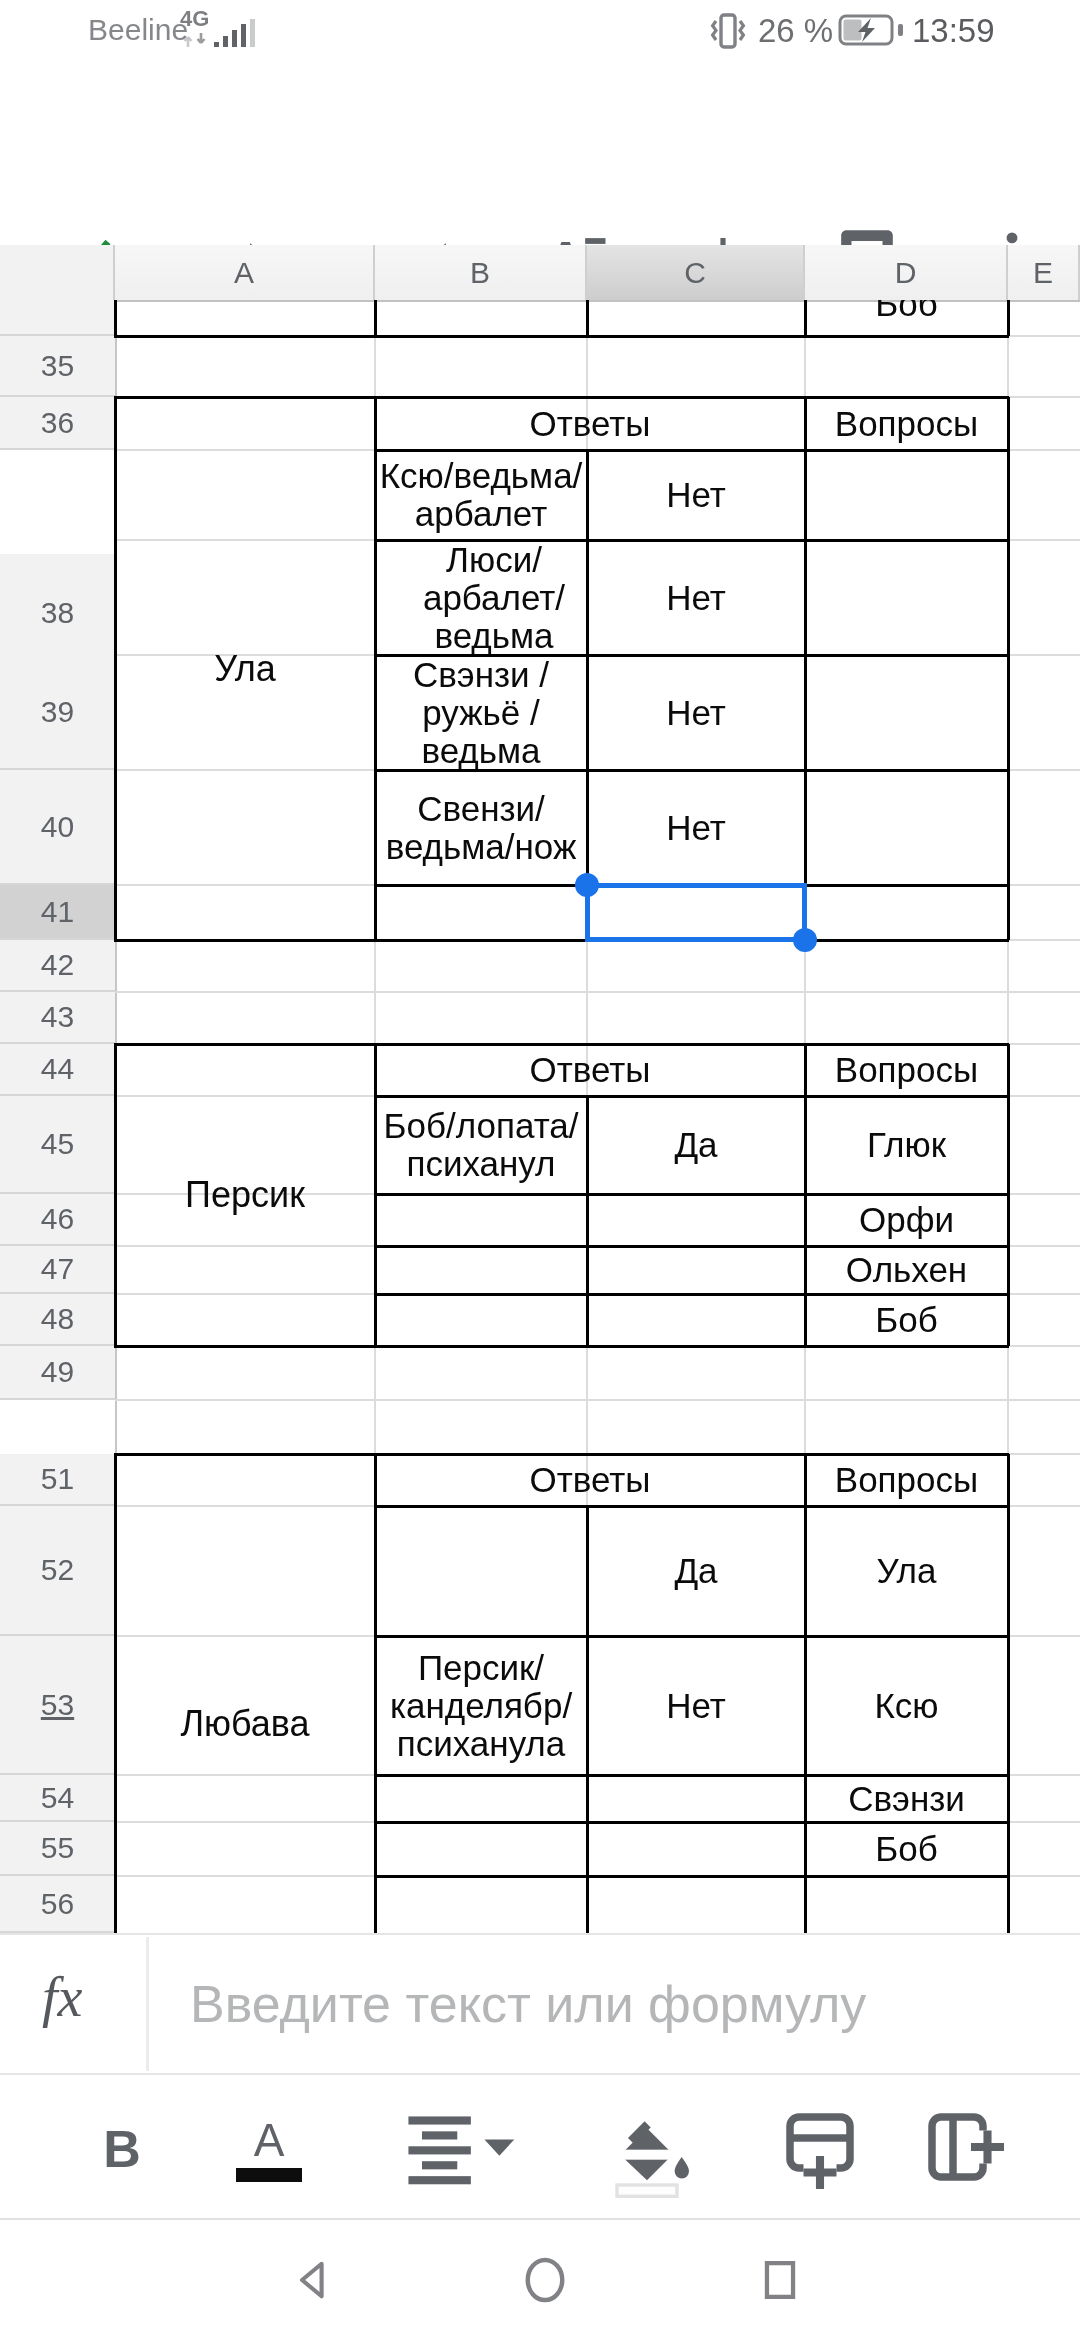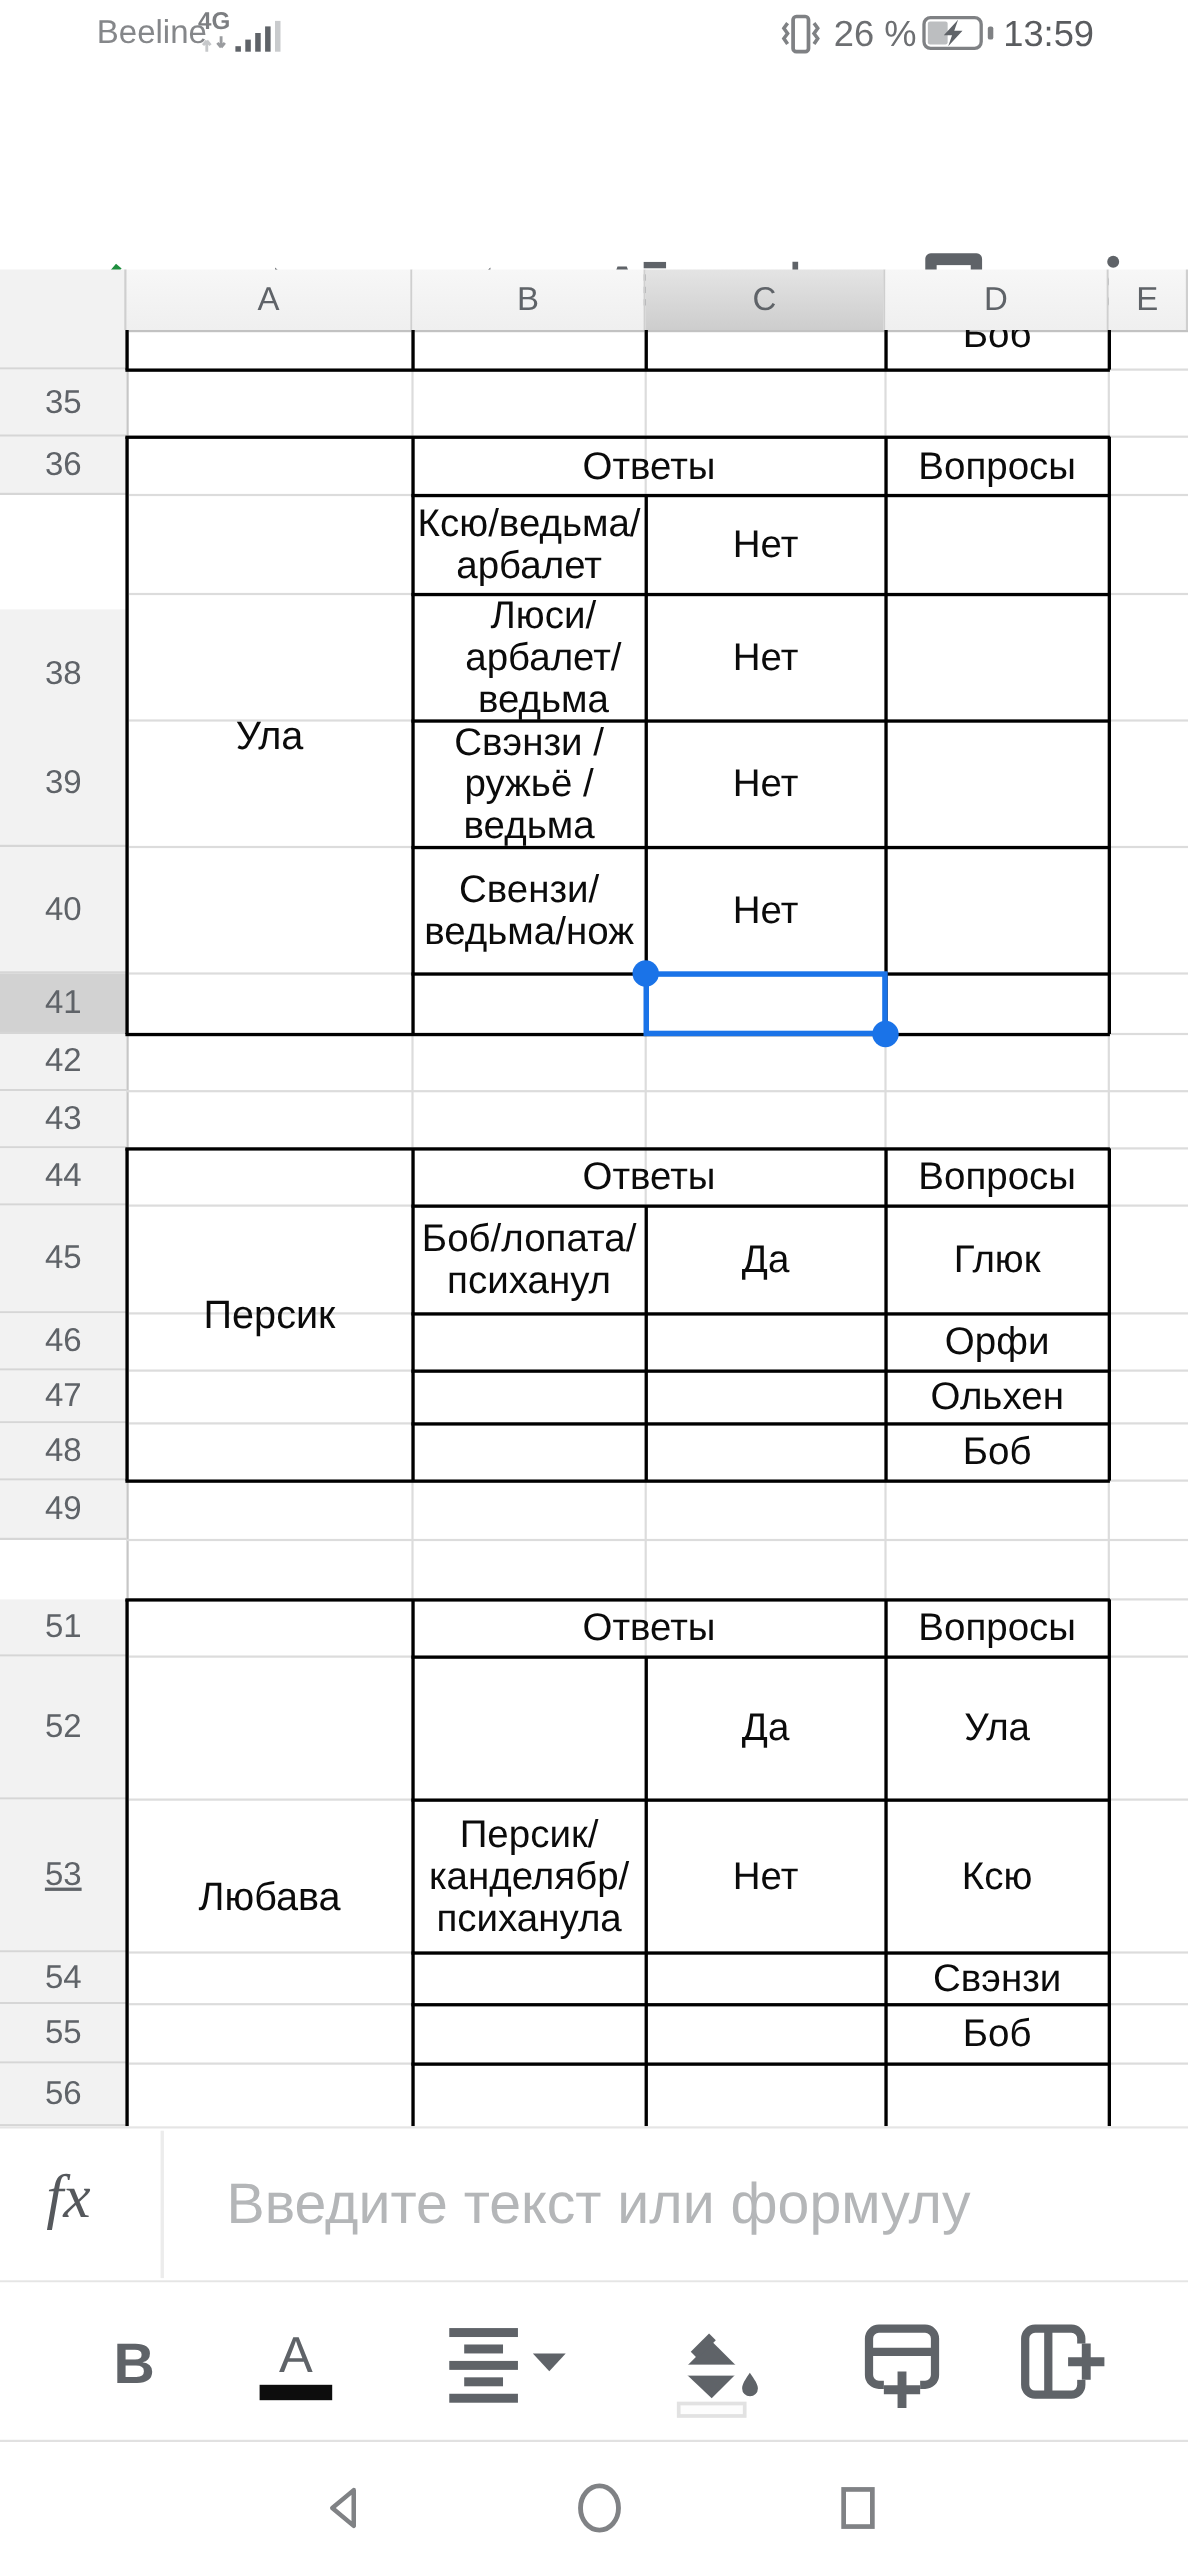--- a/index.html
+++ b/index.html
@@ -264,21 +264,21 @@
       <div class="sel-rect" style="left: 585px; top: 638px; width: 222px; height: 59px;"></div>
       <div class="sel-handle" style="left: 575px; top: 628px;"></div>
       <div class="sel-handle" style="left: 793px; top: 683px;"></div>
     </div>
 
   <div class="abs" style="left:0;top:1933px;width:1080px;height:142px;background:#fff;">
     <div class="hline" style="left:0;top:0;width:1080px;height:2px;"></div>
     <span class="abs fxspan" style="left:42px;top:32px;">fx</span>
     <div class="vline" style="left:146px;top:4px;width:3px;height:134px;background:#ececec;"></div>
     <div class="abs" style="left:150px;top:0;width:930px;height:142px;display:flex;align-items:center;">
-      <span class="placeholder" style="margin-left:56px;">Введите текст или формулу</span>
+      <span class="placeholder" style="margin-left:40px;">Введите текст или формулу</span>
     </div>
     <div class="hline" style="left:0;top:140px;width:1080px;height:2px;"></div>
   </div>
 
   <div class="abs" style="left:0;top:2075px;width:1080px;height:145px;background:#fff;">
     <div class="fbtn" style="left:82px;top:34px;width:80px;height:80px;">
       <span class="bold-glyph">B</span>
     </div>
     <div class="fbtn" style="left:229px;top:26px;width:80px;height:96px;flex-direction:column;">
       <span class="acolor-glyph">A</span>

